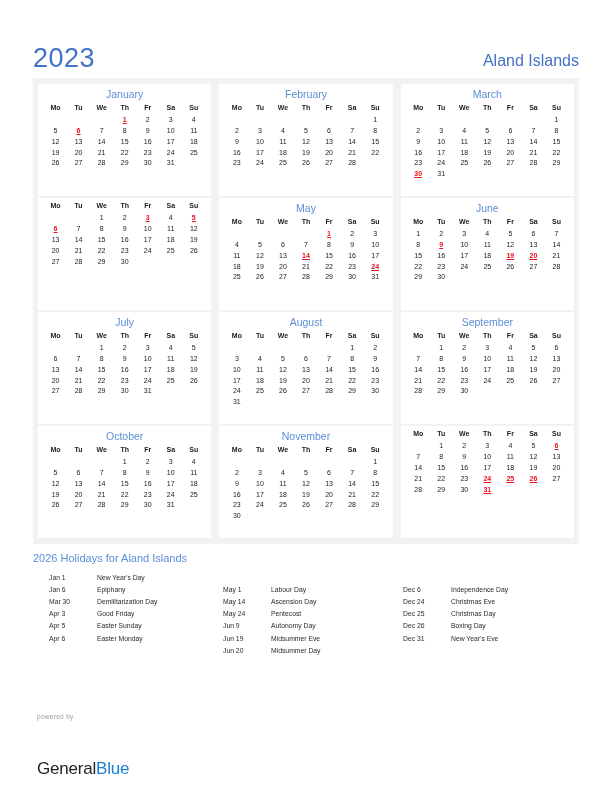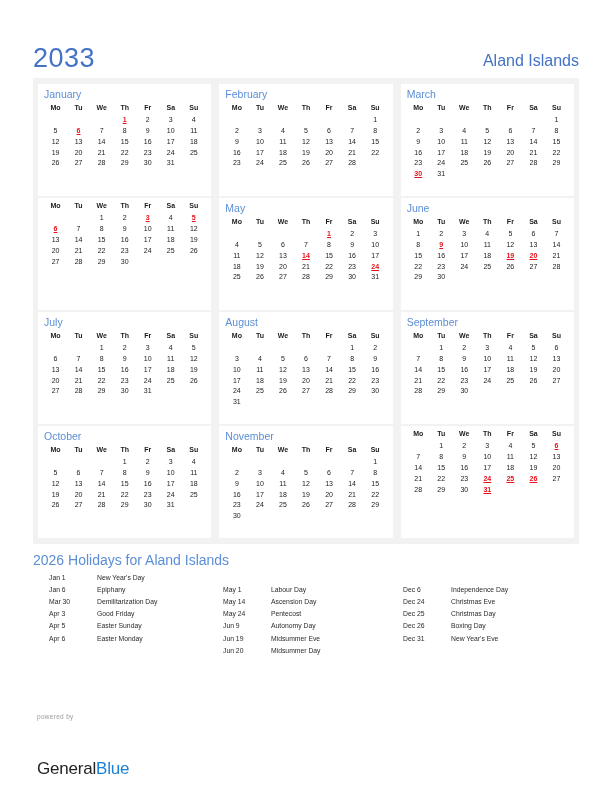--- a/index.html
+++ b/index.html
@@ -65,20 +65,21 @@
     row-gap: 2px;
   }
   .month-card {
     background: #ffffff;
     box-sizing: border-box;
     padding: 4px 6px 3px 6px;
     display: flex;
     flex-direction: column;
   }
   .month-name {
+    text-align: center;
     color: #5b8ed6;
     font-size: 10.5px;
     font-weight: 400;
     margin-bottom: 3px;
     line-height: 1.2;
   }
   table.month-table {
     width: 100%;
     border-collapse: collapse;
     table-layout: fixed;
@@ -106,21 +107,21 @@
   }
   table.month-table td.empty {
     color: transparent;
   }
 
   
   .holidays-heading {
     position: absolute;
     left: 33px;
     top: 552px;
-    font-size: 14px;
+    font-size: 11px;
     color: #5b8ed6;
     font-weight: 400;
   }
   .holidays-columns {
     position: absolute;
     left: 33px;
     top: 572px;
     width: 546px;
     display: flex;
     gap: 0px;
@@ -170,21 +171,21 @@
   }
   .logo .general { color: #232323; }
   .logo .blue { color: #1b7fd4; }
 </style>
 </head>
 <body>
 
 <div class="page">
 
   <div class="header">
-    <div class="year-title">2033</div>
+    <div class="year-title">2023</div>
     <div class="country-title">Aland Islands</div>
   </div>
 
   <div class="calendar-band" id="calendar-band">
       <div class="month-card">
         <div class="month-name">January</div>
         <table class="month-table">
           <thead>
             <tr>
               <th>Mo</th>

